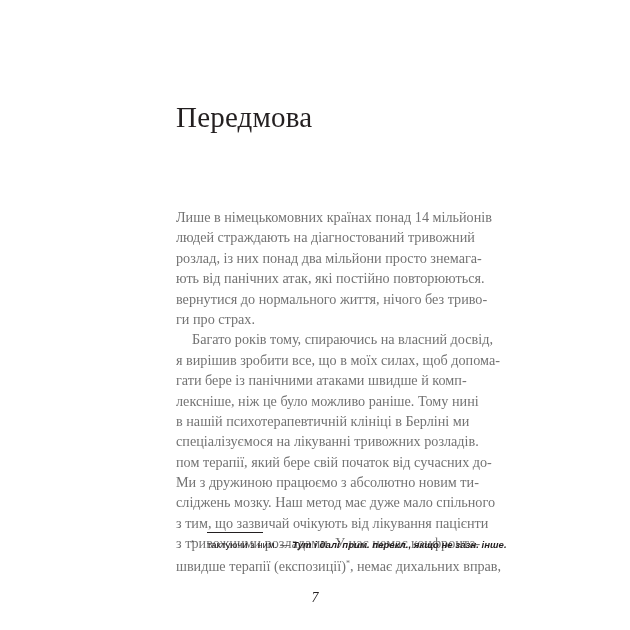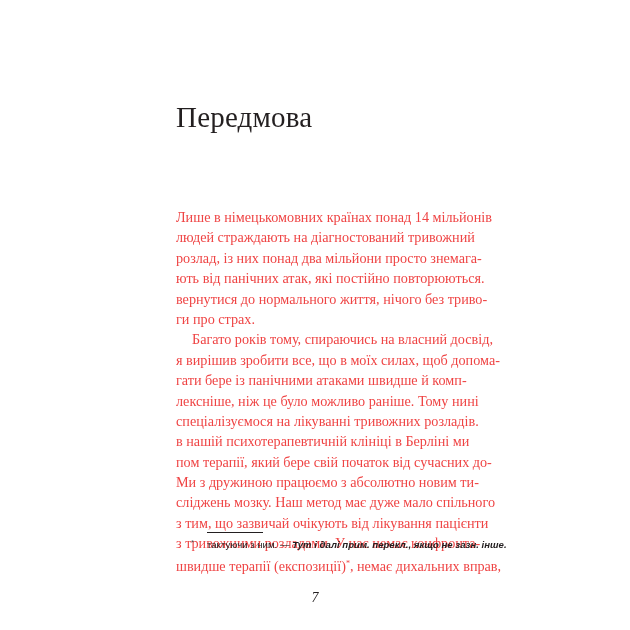--- a/index.html
+++ b/index.html
@@ -6,21 +6,21 @@
   body { width: 630px; height: 630px; position: relative; overflow: hidden; color: #231f20; }
   .page { position: absolute; left: 0; top: 0; width: 630px; height: 630px; background: #ffffff; }
   .title {
     position: absolute; left: 176px; top: 101px;
     font-family: "Liberation Serif", "DejaVu Serif", serif;
     font-size: 29px; color: #231f20; letter-spacing: 0.2px; margin: 0; font-weight: normal;
   }
   .body-text {
     position: absolute; left: 176px; top: 207px; width: 277px;
     font-family: "Liberation Serif", "DejaVu Serif", serif;
-    font-size: 14.2px; line-height: 20.4px; color: #ef4444;
+    font-size: 14.2px; line-height: 20.4px; color: #737373;
   }
   .line { display: block; white-space: nowrap; text-align-last: justify; text-align: justify; height: 20.4px; }
   .line.last { text-align-last: left; }
   .line.indent { padding-left: 16px; }
   .fn-rule {
     position: absolute; left: 207px; top: 532px; width: 56px; height: 0;
     border-top: 1px solid #231f20;
   }
   .footnote {
     position: absolute; left: 207px; top: 537px; width: 246px;
@@ -51,22 +51,22 @@
     <span class="line">людей страждають на діагностований тривожний</span>
     <span class="line">розлад, із них понад два мільйони просто знемага-</span>
     <span class="line">ють від панічних атак, які постійно повторюються.</span>
     <span class="line">вернутися до нормального життя, нічого без триво-</span>
     <span class="line last">ги про страх.</span>
 
     <span class="line indent">Багато років тому, спираючись на власний досвід,</span>
     <span class="line">я вирішив зробити все, що в моїх силах, щоб допома-</span>
     <span class="line">гати бере із панічними атаками швидше й комп-</span>
     <span class="line">лексніше, ніж це було можливо раніше. Тому нині</span>
+    <span class="line">в нашій психотерапевтичній клініці в Берліні ми</span>
     <span class="line">спеціалізуємося на лікуванні тривожних розладів.</span>
-    <span class="line">в нашій психотерапевтичній клініці в Берліні ми</span>
     <span class="line">пом терапії, який бере свій початок від сучасних до-</span>
     <span class="line">Ми з дружиною працюємо з абсолютно новим ти-</span>
     <span class="line">сліджень мозку. Наш метод має дуже мало спільного</span>
     <span class="line">з тим, що зазвичай очікують від лікування пацієнти</span>
     <span class="line">з тривожними розладами. У нас немає конфронта-</span>
     <span class="line" style="text-align-last:justify;"><span>швидше терапії (експозиції)</span><span class="sup">*</span><span>, немає дихальних вправ,</span></span>
   </div>
 
   <div class="fn-rule"></div>
   <div class="fn-mark">*</div>

